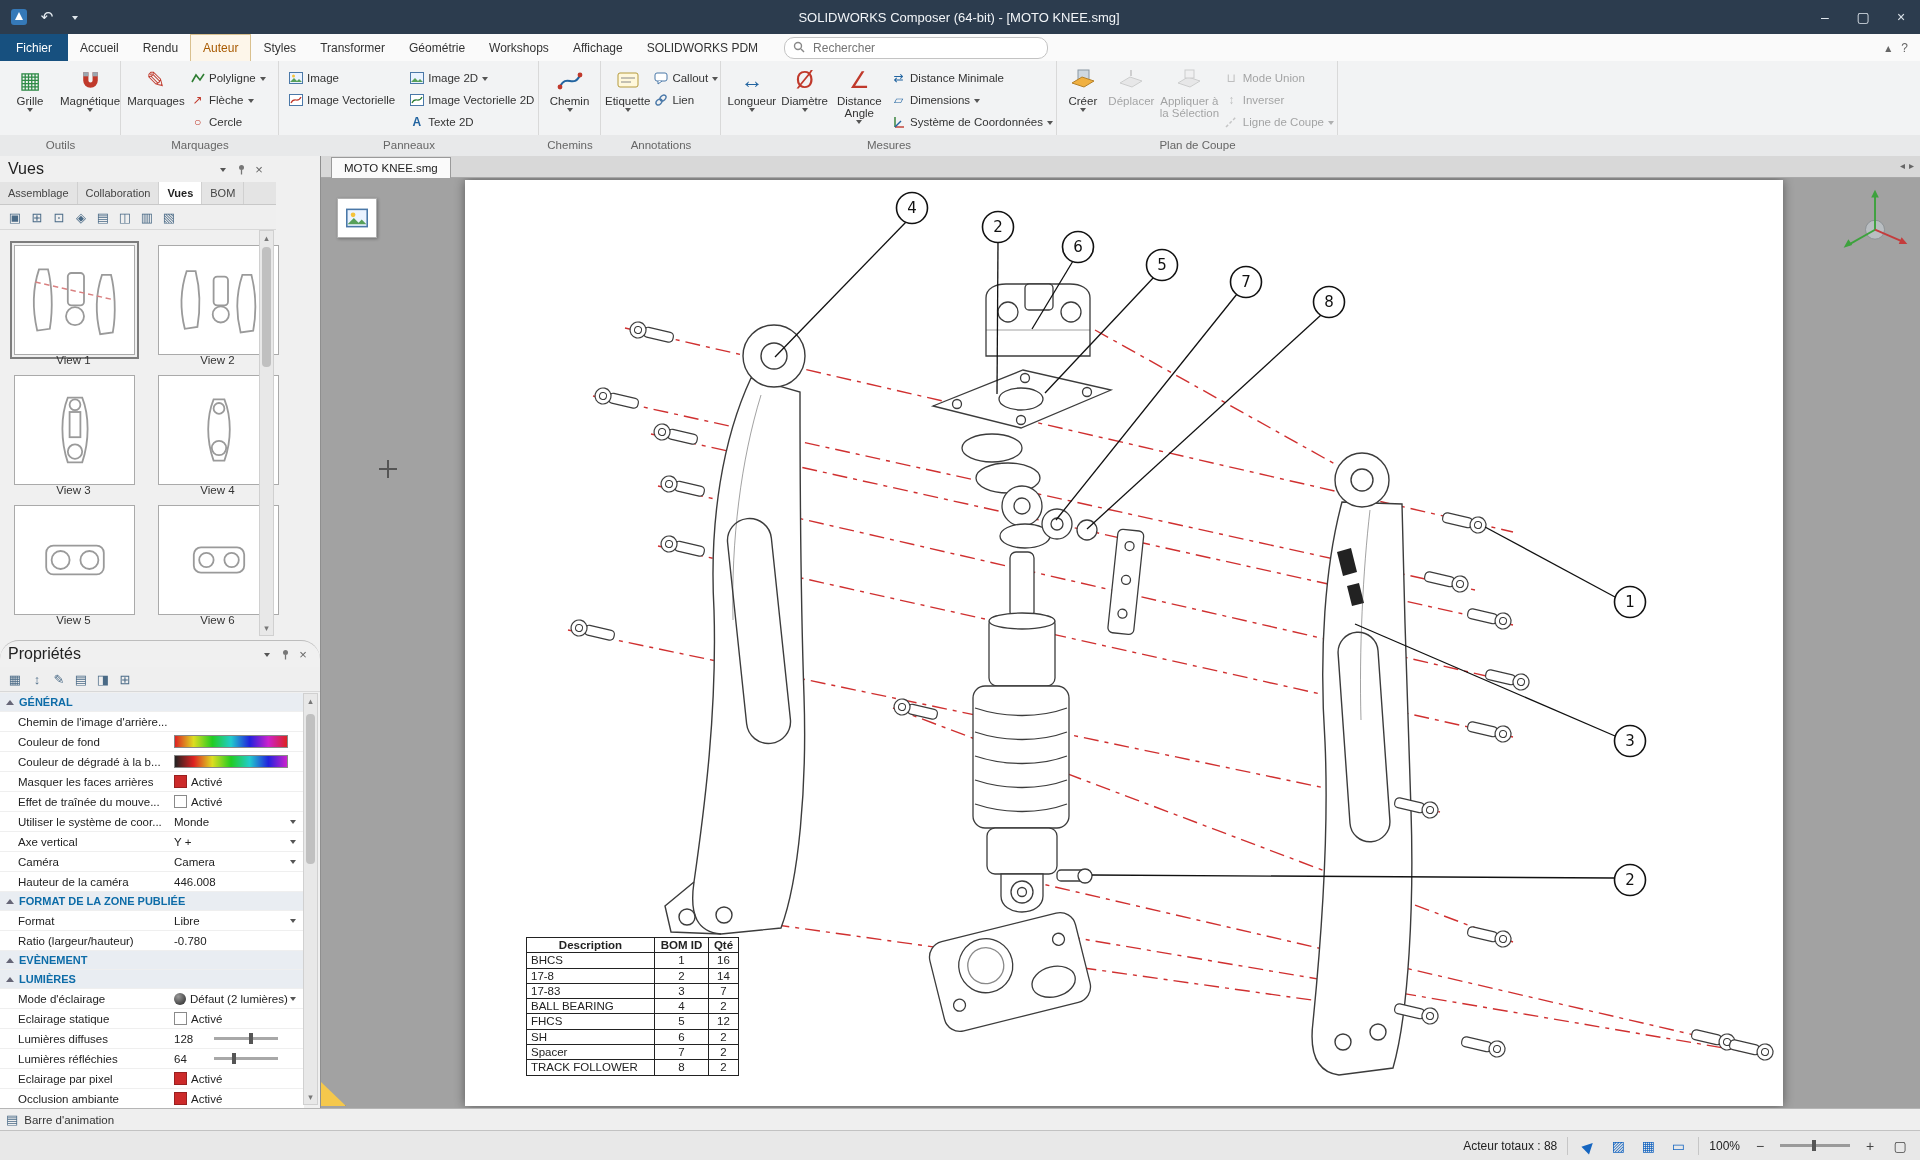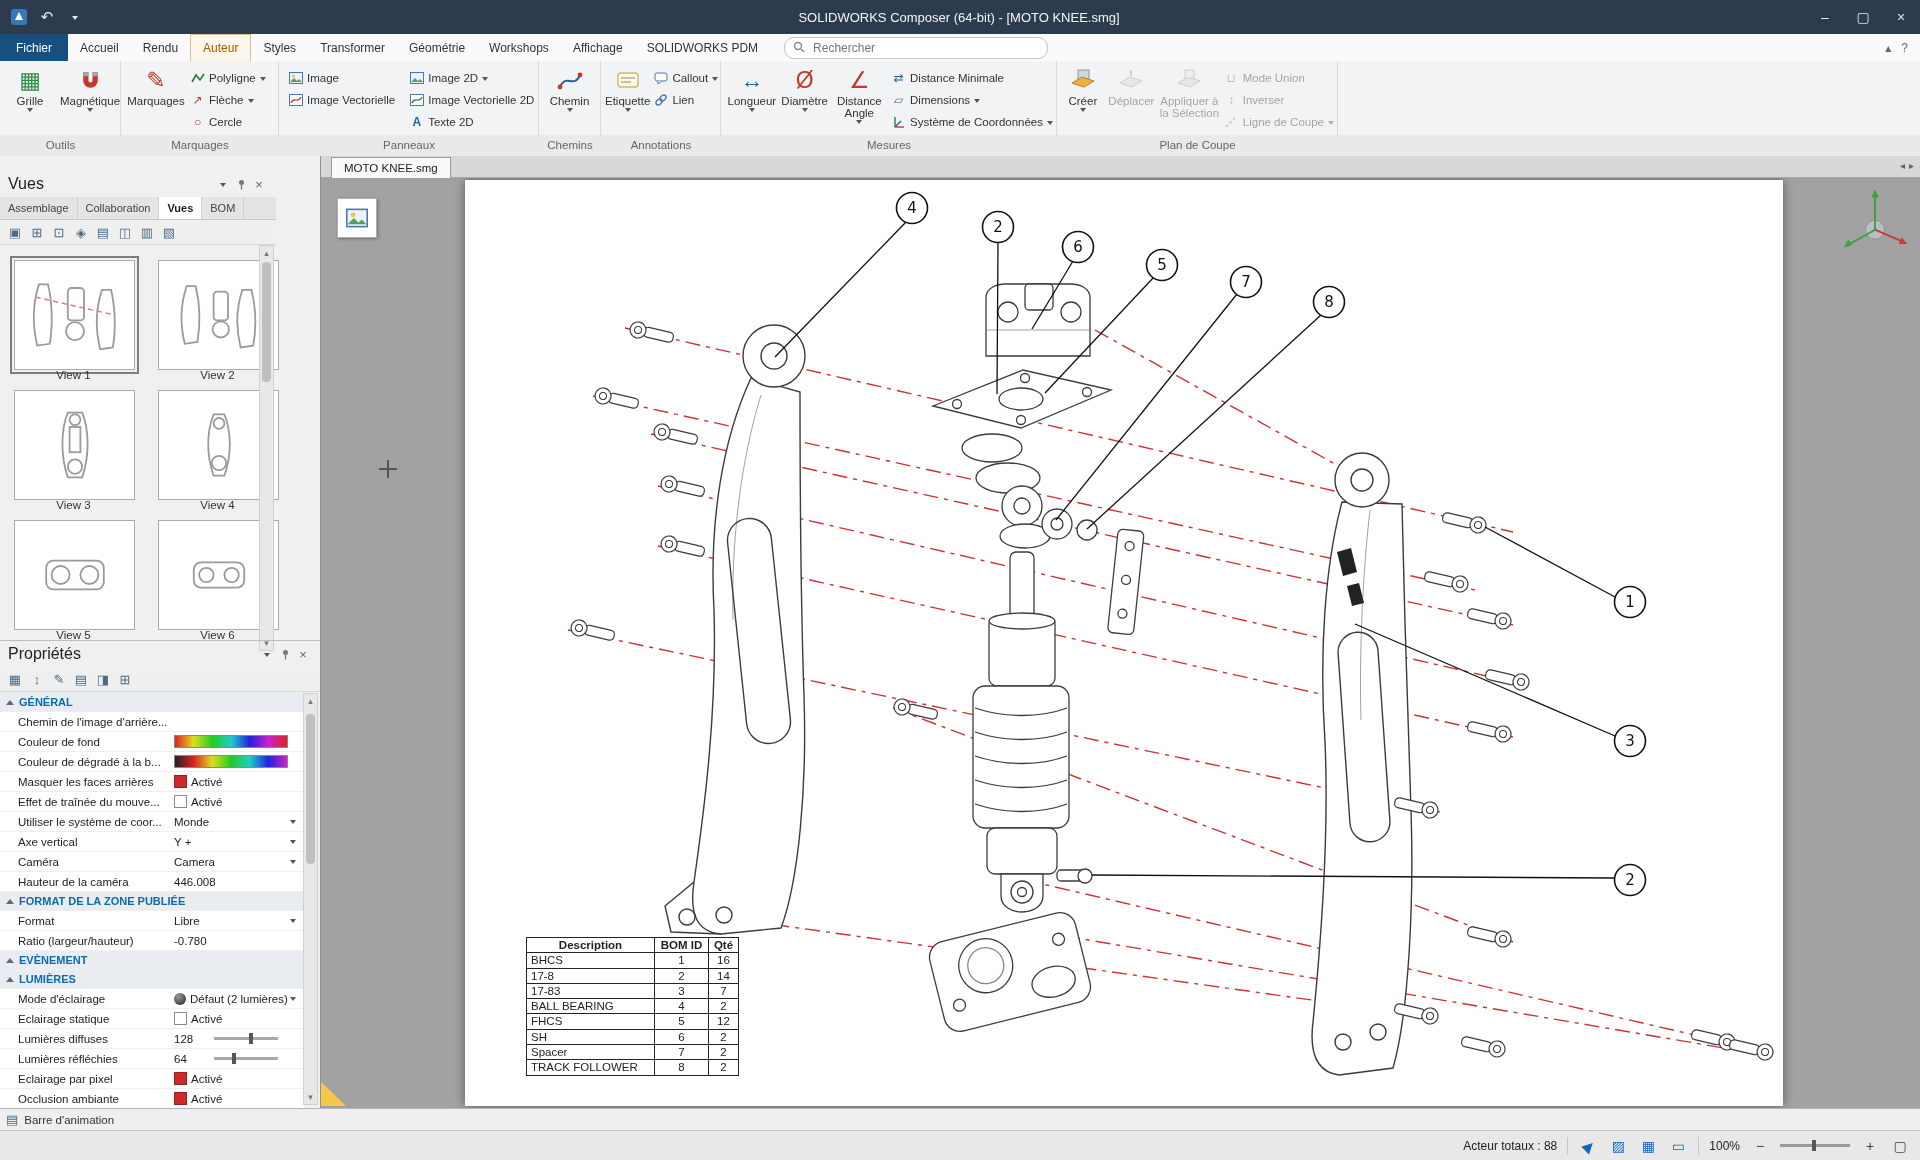--- a/index.html
+++ b/index.html
@@ -412,21 +412,21 @@
     <span class="glab" style="left:121px;width:158px;">Marquages</span>
     <span class="glab" style="left:279px;width:260px;">Panneaux</span>
     <span class="glab" style="left:539px;width:62px;">Chemins</span>
     <span class="glab" style="left:601px;width:120px;">Annotations</span>
     <span class="glab" style="left:721px;width:336px;">Mesures</span>
     <span class="glab" style="left:1057px;width:281px;">Plan de Coupe</span>
   </div>
 
   <div class="leftcol">
 
-    <div class="abs" style="left:0;top:15px;width:276px;height:484px;">
+    <div class="abs" style="left:0;top:0;width:276px;height:484px;">
       <div class="phead">
         <span>Vues</span>
         <span class="sp"></span>
         <span class="phic">
             <span class="dd"></span>
           </span>
         <span class="phic">
           <svg width="11" height="11" viewBox="0 0 11 11">
               <circle cx="5.5" cy="3.5" r="2.5" fill="#777"></circle>
               <line x1="5.5" y1="6" x2="5.5" y2="10.5" stroke="#777" stroke-width="1.3"></line>
@@ -506,21 +506,21 @@
       <div class="tlabel" style="left:14px;top:458px;">View 5</div>
       <div class="tlabel" style="left:158px;top:458px;">View 6</div>
 
       <div class="vscroll" style="right:2px;top:74px;height:406px;">
         <div class="vs-arrow">▴</div>
         <div class="vs-thumb" style="top:16px;height:120px;"></div>
         <div class="vs-arrow" style="position:absolute;bottom:0;left:0;right:0;">▾</div>
       </div>
     </div>
 
-    <div class="abs" style="left:0;top:484px;width:320px;height:468px;border-top:1px solid #bdbdbd;">
+    <div class="abs" style="left:0;top:484px;width:320px;height:468px;border-top:1px solid #bdbdbd;border-radius:19px;">
       <div class="phead">
         <span>Propriétés</span>
         <span class="sp"></span>
         <span class="phic">
             <span class="dd"></span>
           </span>
         <span class="phic">
           <svg width="11" height="11" viewBox="0 0 11 11">
               <circle cx="5.5" cy="3.5" r="2.5" fill="#777"></circle>
               <line x1="5.5" y1="6" x2="5.5" y2="10.5" stroke="#777" stroke-width="1.3"></line>

